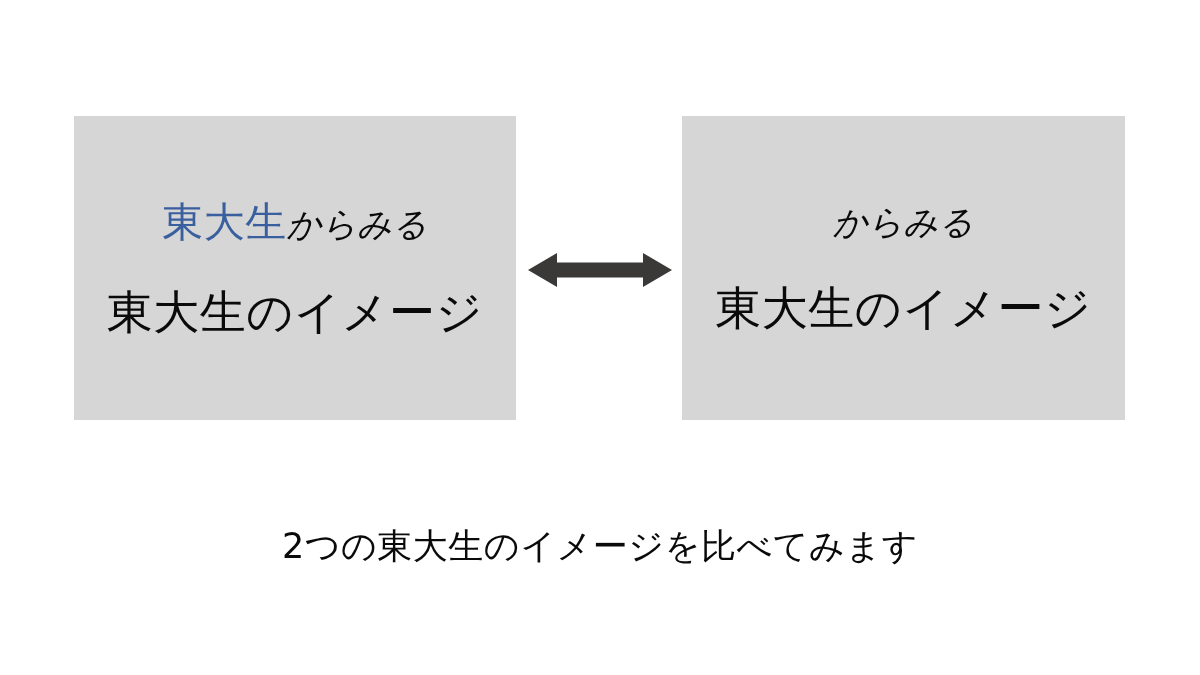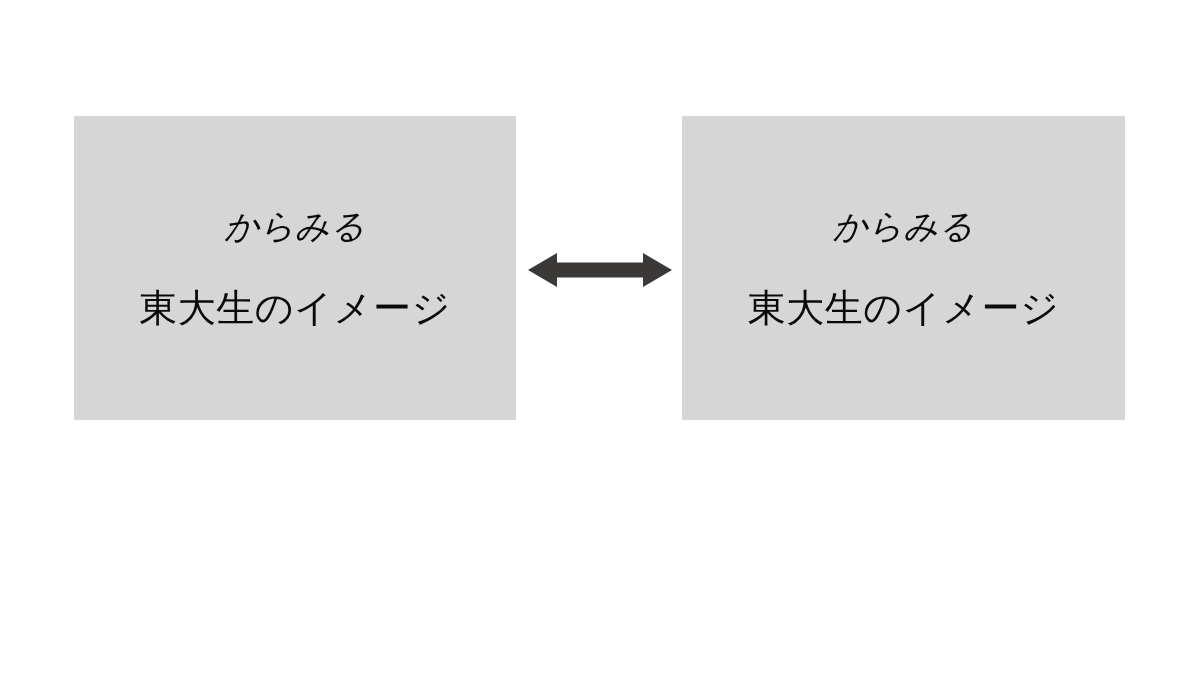--- a/index.html
+++ b/index.html
@@ -53,21 +53,21 @@
   }
   .tail {
     color: #0a0a0a;
     font-size: 34px;
     font-weight: 500;
     letter-spacing: 0.5px;
     font-style: italic;
   }
   .panel-line-2 {
     color: #0a0a0a;
-    font-size: 38px;
+    font-size: 46px;
     font-weight: 500;
     letter-spacing: 0.5px;
   }
 
   
   #arrow {
     position: absolute;
     left: 528px;
     top: 250px;
     width: 144px;
@@ -89,32 +89,34 @@
     line-height: 1.2;
   }
 </style>
 </head>
 <body>
 
 <div id="slide">
 
   <div id="panel-left" class="panel">
     <div class="panel-line panel-line-1">
+      <span class="emph">東大生</span>
       <span class="tail">からみる</span>
     </div>
     <div class="panel-line panel-line-2">東大生のイメージ</div>
   </div>
 
   <div id="arrow">
     <svg width="144" height="40" viewBox="0 0 144 40" xmlns="http://www.w3.org/2000/svg">
       <polygon points="0,20 29,3 29,12.5 115,12.5 115,3 144,20 115,37 115,27.5 29,27.5 29,37" fill="#3b3838"></polygon>
     </svg>
   </div>
 
   <div id="panel-right" class="panel">
     <div class="panel-line panel-line-1">
       <span class="tail">からみる</span>
     </div>
     <div class="panel-line panel-line-2">東大生のイメージ</div>
   </div>
 
+  <div id="caption">2つの東大生のイメージを比べてみます</div>
 
 </div>
 
 </body></html>

